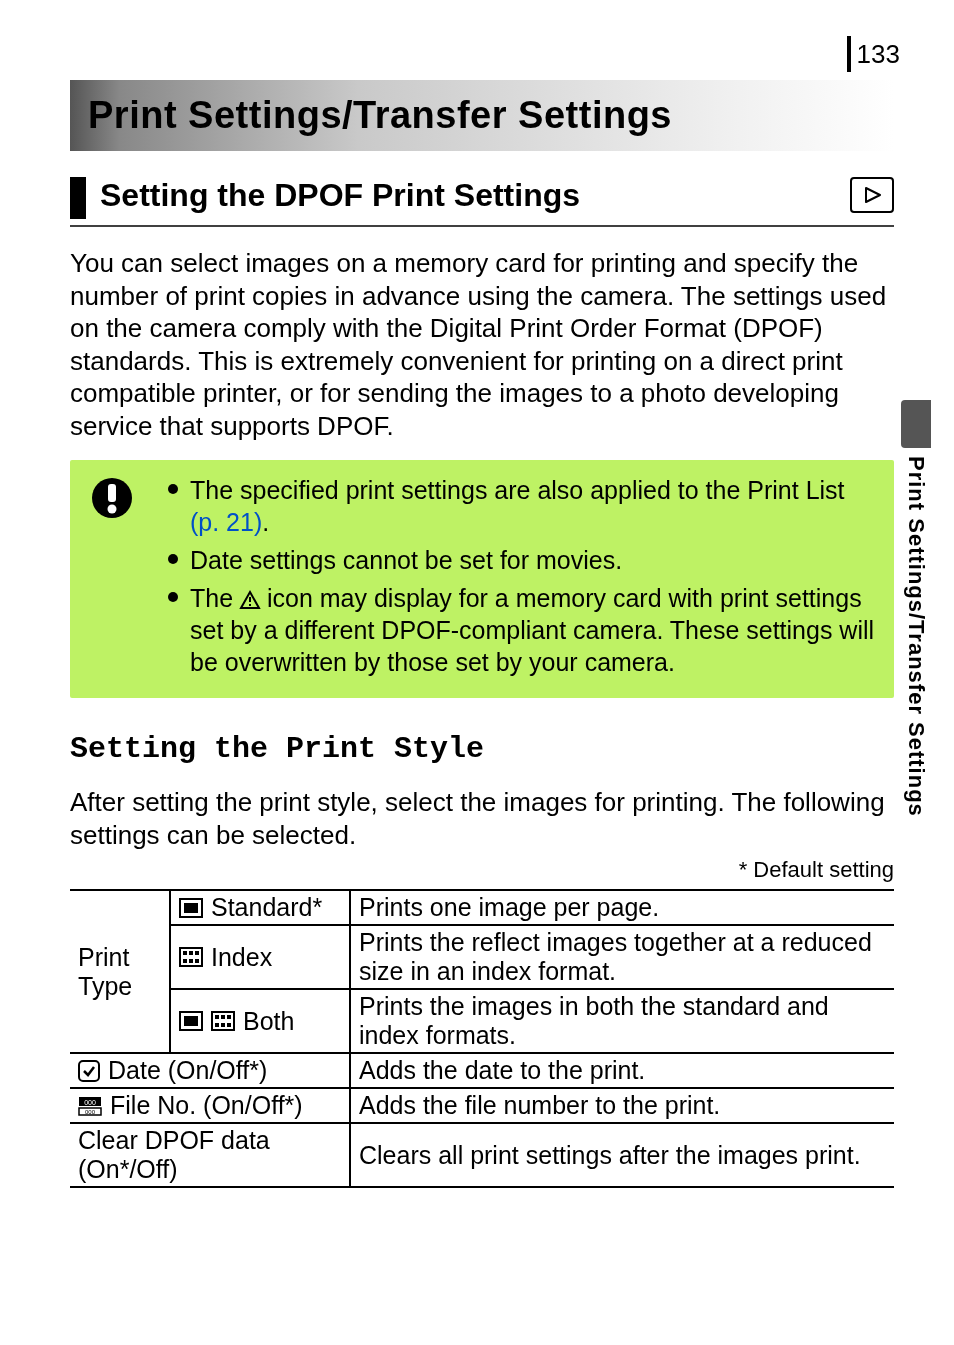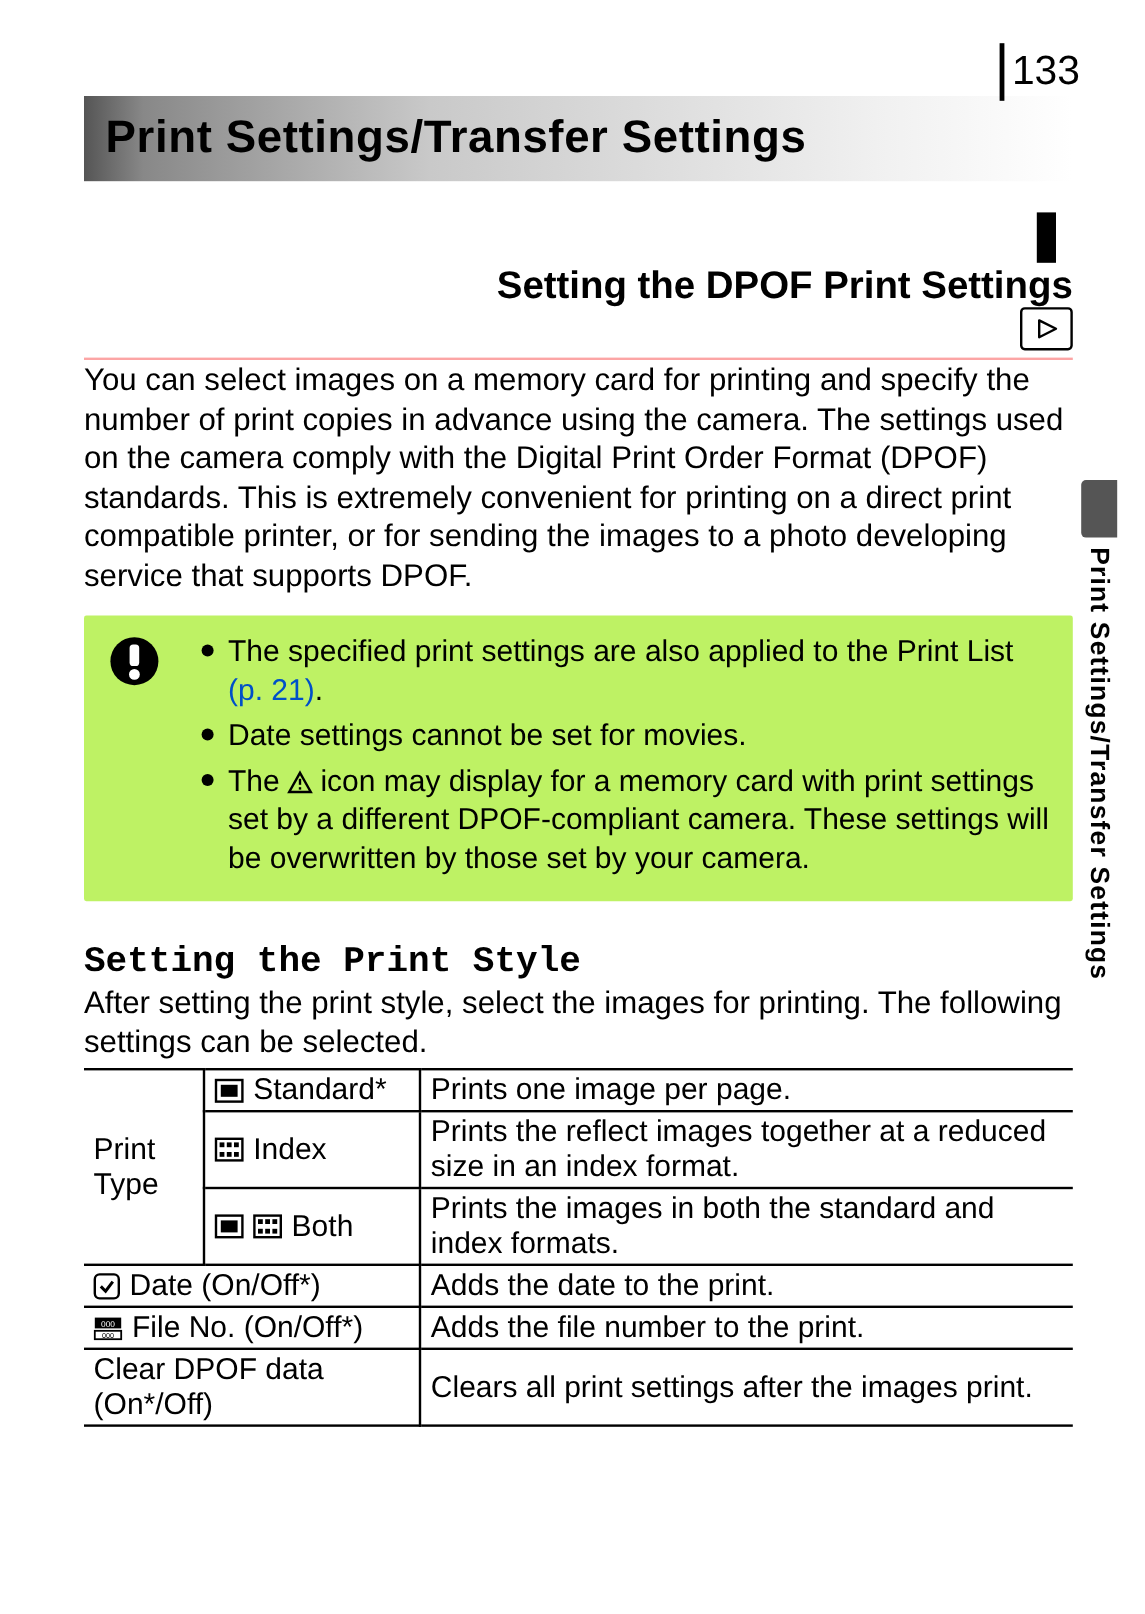--- a/index.html
+++ b/index.html
@@ -8,21 +8,21 @@
     background: #fff;
     width: 954px;
     height: 1345px;
     position: relative;
     color: #000;
   }
   .page-num {
     position: absolute;
     top: 36px;
     right: 54px;
-    font-size: 34px;
+    font-size: 26px;
     border-left: 4px solid #000;
     padding-left: 6px;
     line-height: 1.4;
     font-family: Arial, sans-serif;
     text-align: right;
   }
   .content {
     padding: 70px 60px 0 70px;
   }
   .chapter-title {
@@ -30,25 +30,24 @@
     background: linear-gradient(to right, #555 0%, #888 6%, #c9c9c9 35%, #f0f0f0 80%, #fff 100%);
     color: #000;
     font-size: 38px;
     font-weight: 900;
     padding: 14px 18px 14px 18px;
     font-family: Arial Black, Arial, sans-serif;
     letter-spacing: 0.5px;
   }
   .section-row {
     display: flex;
-    align-items: flex-end;
+    align-items: flex-start;
     margin-top: 26px;
-    border-bottom: 2px solid #fca5a5;
+    border-bottom: 2px solid #404040;
     padding-bottom: 6px;
-    flex-direction: column;
   }
   .section-bar {
     width: 16px;
     height: 42px;
     background: #000;
     margin-right: 14px;
   }
   .section-title {
     font-size: 32px;
     font-weight: 900;
@@ -62,20 +61,21 @@
     border-radius: 4px;
     display: flex;
     align-items: center;
     justify-content: center;
     margin-left: 10px;
   }
   .play-icon svg { display:block; }
   .body-text {
     font-size: 26px;
     line-height: 1.25;
+    margin-top: 20px;
     font-family: Arial, sans-serif;
   }
   .callout {
     background: #bef264;
     margin-top: 18px;
     padding: 14px 16px 14px 16px;
     display: flex;
     gap: 30px;
     border-radius: 2px;
   }
@@ -198,20 +198,21 @@
           <rect x="9" y="6" width="2" height="5" fill="#000"></rect>
           <rect x="9" y="13" width="2" height="2" fill="#000"></rect>
         </svg>
         <span> icon may display for a memory card with print settings set by a different DPOF-compliant camera. These settings will be overwritten by those set by your camera.</span>
       </li>
     </ul>
   </div>
 
   <div class="subheading">Setting the Print Style</div>
   <p class="body-text" style="">After setting the print style, select the images for printing. The following settings can be selected.</p>
+  <div class="note-right">* Default setting</div>
 
   <table class="settings">
     <tbody>
         <tr>
       <td rowspan="3" style="width:100px">Print Type</td>
       <td style="width:180px">
         <span class="icon-cell">
           <svg width="24" height="20" viewBox="0 0 24 20">
                 <rect x="1" y="1" width="22" height="18" fill="none" stroke="#000" stroke-width="2"></rect>
                 <rect x="5" y="5" width="14" height="10" fill="#000"></rect>

